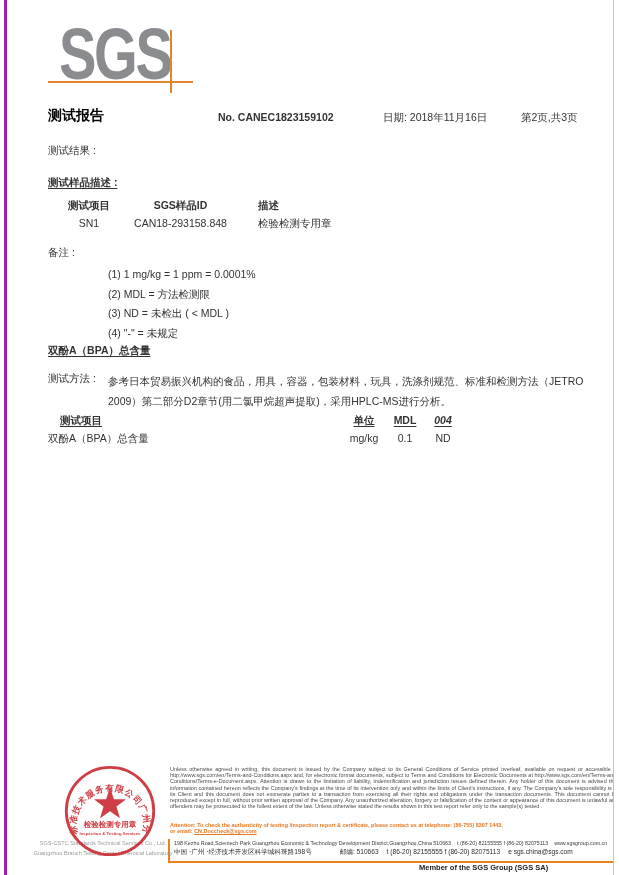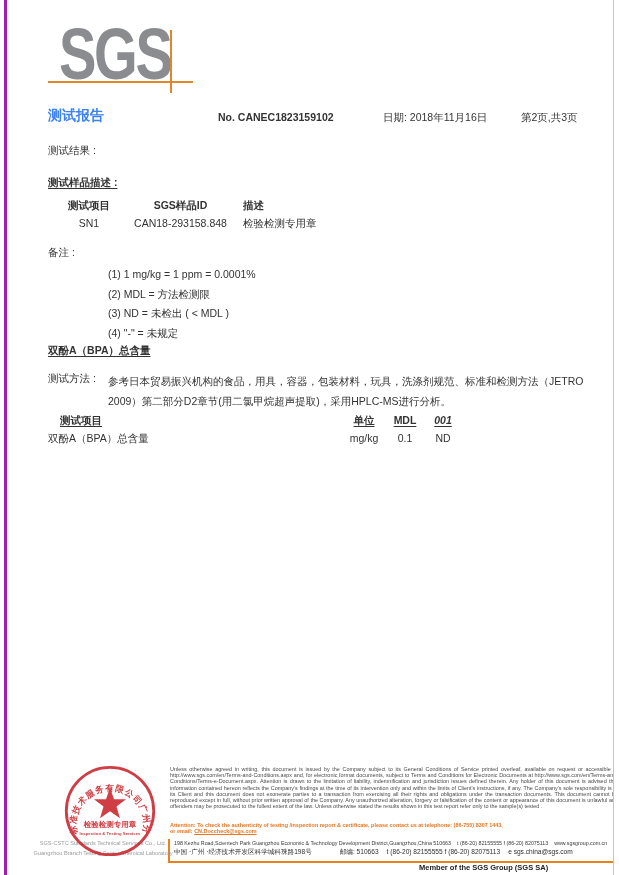--- a/index.html
+++ b/index.html
@@ -10,34 +10,34 @@
     border-left:3px solid #a21caf; border-right:1px solid #c4c4c4;
     margin-left:4px; width:610px;
   }
   .logo-text {
     position:absolute; left:52px; top:24px;
     font-size:72px; font-weight:bold; color:#8a8c8f; line-height:60px;
     letter-spacing:-3px; transform:scaleX(0.78); transform-origin:left top;
   }
   .logo-hline { position:absolute; left:41px; top:81px; width:145px; height:2px; background:#e2862c; }
   .logo-vline { position:absolute; left:163px; top:30px; width:2px; height:63px; background:#e2862c; }
-  .doc-title { position:absolute; left:41px; top:107px; font-size:14px; font-weight:bold; color:#3b82f6; }
+  .doc-title { position:absolute; left:41px; top:107px; font-size:14px; font-weight:bold; color:#000000; }
   .hdr-no   { position:absolute; left:211px; top:111px; font-size:10.5px;font-weight:bold; }
   .hdr-date { position:absolute; left:376px; top:111px; font-size:10.5px; }
   .hdr-page { position:absolute; left:514px; top:111px; font-size:10.5px; }
   .lbl { font-size:10.5px; color:#333; }
   .bold { font-weight:bold; }
   .ul { text-decoration:underline; text-underline-offset:2px; }
   .results-label { position:absolute; left:41px; top:144px; }
   .sample-desc-label { position:absolute; left:41px; top:176px; }
   .sample-table { position:absolute; left:41px; top:199px; font-size:10.5px; }
   .sample-table .r { display:flex; margin-bottom:4px; }
   .sample-table .c1 { width:72px; margin-left:5px; text-align:center; }
   .sample-table .c2 { width:95px; margin-left:8px; text-align:center; }
-  .sample-table .c3 { margin-left:15px; }
+  .sample-table .c3 { margin-left:30px; }
   .notes-label { position:absolute; left:41px; top:246px; }
   .notes { position:absolute; left:101px; top:265px; font-size:10.5px; line-height:19.5px; }
   .bpa-heading { position:absolute; left:41px; top:344px; font-size:10.5px; }
   .method-label { position:absolute; left:41px; top:372px; }
   .method-text { position:absolute; left:101px; top:372px; width:482px; font-size:10.5px; line-height:19.5px; }
   .rt { font-size:10.5px; }
   .rt-h-item { position:absolute; left:53px; top:414px; }
   .rt-h-unit { position:absolute; left:357px; top:414px; transform:translateX(-50%); }
   .rt-h-mdl  { position:absolute; left:398px; top:414px; transform:translateX(-50%); }
   .rt-h-001  { position:absolute; left:436px; top:414px; transform:translateX(-50%); font-style:italic; }
@@ -102,21 +102,21 @@
   </div>
 
   <div class="bpa-heading bold ul">双酚A（BPA）总含量</div>
 
   <div class="method-label lbl">测试方法 :</div>
   <div class="method-text">参考日本贸易振兴机构的食品，用具，容器，包装材料，玩具，洗涤剂规范、标准和检测方法（JETRO 2009）第二部分D2章节(用二氯甲烷超声提取)，采用HPLC-MS进行分析。</div>
 
   <div class="rt rt-h-item bold ul">测试项目</div>
   <div class="rt rt-h-unit bold ul">单位</div>
   <div class="rt rt-h-mdl bold ul">MDL</div>
-  <div class="rt rt-h-001 bold ul">001</div>
+  <div class="rt rt-h-001 bold ul">004</div>
   <div class="rt rt-r-item">双酚A（BPA）总含量</div>
   <div class="rt rt-r-unit">mg/kg</div>
   <div class="rt rt-r-mdl">0.1</div>
   <div class="rt rt-r-001">ND</div>
 
   <svg class="stamp" viewBox="0 0 100 100">
     <circle cx="50" cy="50" r="46.5" fill="none" stroke="#c9242b" stroke-width="3"></circle>
     <path id="arcpath" d="M 15,73 A 36,36 0 1 1 85,73" fill="none"></path>
     <text font-size="9.2" fill="#c9242b" font-weight="bold" letter-spacing="1">
       <textPath href="#arcpath" startOffset="50%" text-anchor="middle">通标标准技术服务有限公司广州分公司</textPath>

